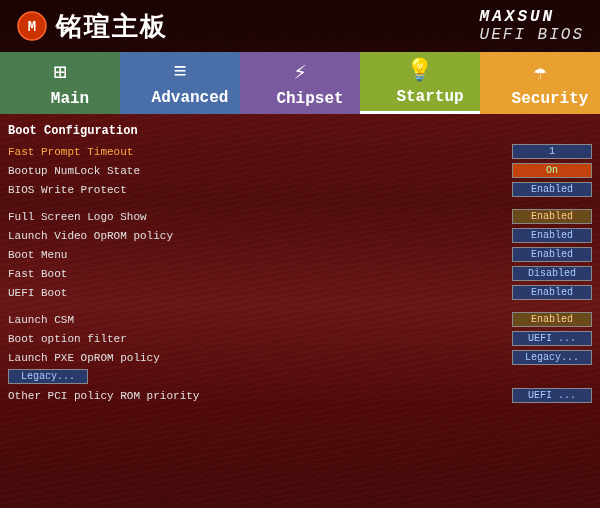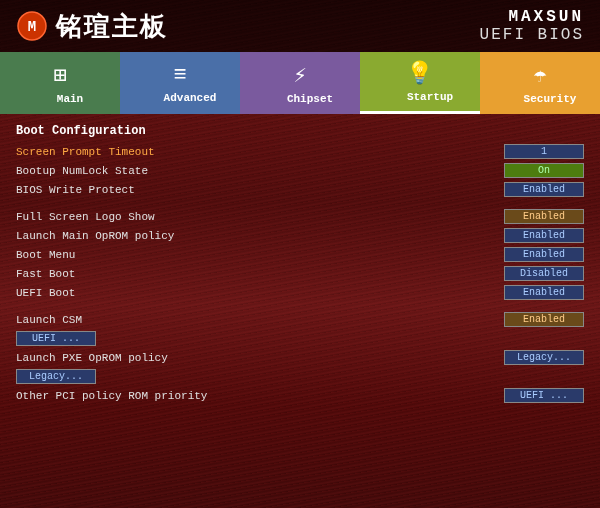--- a/index.html
+++ b/index.html
@@ -58,22 +58,23 @@
 
     .logo-text {
       color: #fff;
       font-size: 26px;
       font-weight: bold;
       font-family: 'SimHei', 'Microsoft YaHei', sans-serif;
       letter-spacing: 2px;
     }
 
     .logo-right {
-      text-align: right;
-      color: #fff;
+      text-align: left;
+      color: #fff;
+      font-style: italic;
     }
 
     .logo-right .brand {
       font-size: 16px;
       font-weight: bold;
       letter-spacing: 3px;
       color: #fff;
     }
 
     .logo-right .subtitle {
@@ -98,35 +99,35 @@
       cursor: pointer;
       position: relative;
     }
 
     .nav-tab .tab-icon {
       font-size: 22px;
       color: #fff;
     }
 
     .nav-tab .tab-label {
-      font-size: 11px;
+      font-size: 16px;
       color: #fff;
       font-weight: bold;
       margin-left: 20px;
     }
 
     .tab-main { background: #4a7c4e; }
     .tab-advanced { background: #4a6fa8; }
     .tab-chipset { background: #7a5a9e; }
     .tab-startup { background: #8aaa30; border-bottom: 3px solid #fff; }
     .tab-security { background: #e8a030; }
 
     
     .main-content {
-      padding: 10px 16px;
+      padding: 10px 8px;
       color: #fff;
     }
 
     .section-title {
       font-size: 12px;
       color: #fff;
       margin-bottom: 4px;
       font-weight: bold;
     }
 
@@ -150,21 +151,21 @@
     .menu-value {
       background: #5a4a6a;
       color: #ddd;
       font-size: 10px;
       padding: 1px 8px;
       min-width: 80px;
       text-align: center;
       border: 1px solid #888;
     }
 
-    .menu-value.green { background: #4d7c0f; color: #aaffaa; }
+    .menu-value.green { background: #c2410c; color: #aaffaa; }
     .menu-value.blue { background: #2a3a6a; color: #aaccff; }
     .menu-value.orange { background: #6a4a1a; color: #ffcc88; }
 
     .divider {
       height: 8px;
     }
   </style>
 </head>
 <body>
 
@@ -206,40 +207,40 @@
       <span class="tab-icon">☂</span>
       <span class="tab-label">Security</span>
     </div>
   </div>
 
   <div class="main-content">
 
     <div class="section-title">Boot Configuration</div>
 
     <div class="menu-item">
-      <span class="menu-item-label highlighted">Screen Prompt Timeout</span>
+      <span class="menu-item-label highlighted">Fast Prompt Timeout</span>
       <span class="menu-value blue">1</span>
     </div>
     <div class="menu-item">
       <span class="menu-item-label">Bootup NumLock State</span>
       <span class="menu-value green">On</span>
     </div>
     <div class="menu-item">
       <span class="menu-item-label">BIOS Write Protect</span>
       <span class="menu-value blue">Enabled</span>
     </div>
 
     <div class="divider"></div>
 
     <div class="menu-item">
       <span class="menu-item-label">Full Screen Logo Show</span>
       <span class="menu-value orange">Enabled</span>
     </div>
     <div class="menu-item">
-      <span class="menu-item-label">Launch Main OpROM policy</span>
+      <span class="menu-item-label">Launch Video OpROM policy</span>
       <span class="menu-value blue">Enabled</span>
     </div>
     <div class="menu-item">
       <span class="menu-item-label">Boot Menu</span>
       <span class="menu-value blue">Enabled</span>
     </div>
     <div class="menu-item">
       <span class="menu-item-label">Fast Boot</span>
       <span class="menu-value blue">Disabled</span>
     </div>
@@ -248,20 +249,21 @@
       <span class="menu-value blue">Enabled</span>
     </div>
 
     <div class="divider"></div>
 
     <div class="menu-item">
       <span class="menu-item-label">Launch CSM</span>
       <span class="menu-value orange">Enabled</span>
     </div>
     <div class="menu-item">
+      <span class="menu-item-label">Boot option filter</span>
       <span class="menu-value blue">UEFI ...</span>
     </div>
     <div class="menu-item">
       <span class="menu-item-label">Launch PXE OpROM policy</span>
       <span class="menu-value blue">Legacy...</span>
     </div>
     <div class="menu-item">
       <span class="menu-value blue">Legacy...</span>
     </div>
     <div class="menu-item">

